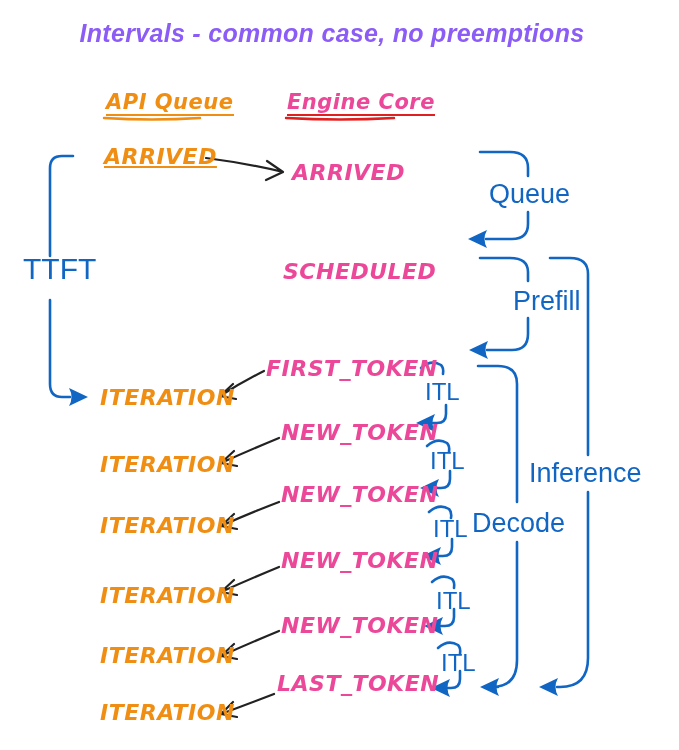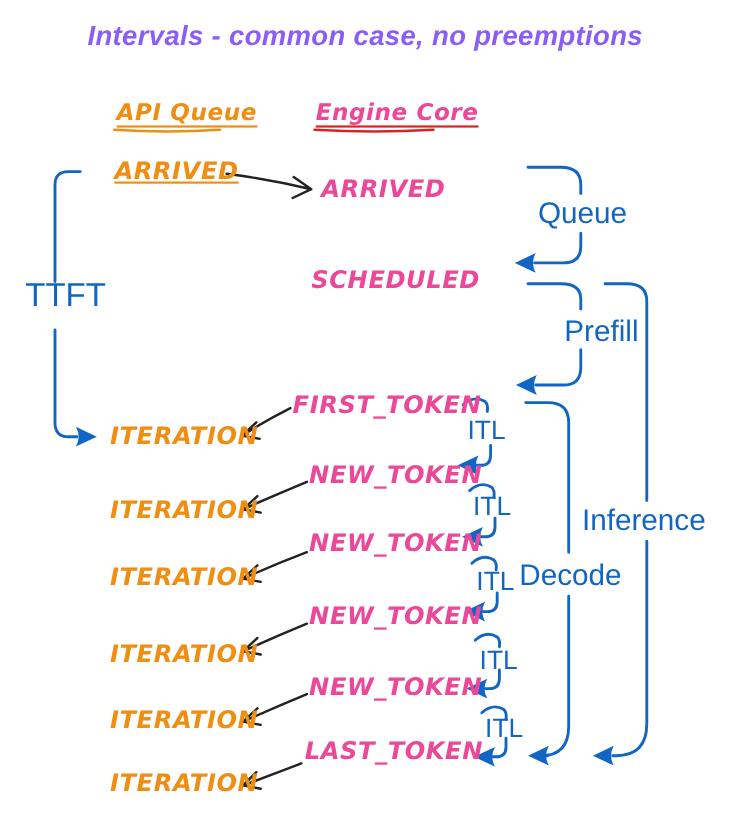--- a/index.html
+++ b/index.html
@@ -97,21 +97,21 @@
 
   <div class="lbl hand orange colhdr hdr-orange" style="left:106px;top:91px;">API Queue</div>
   <div class="lbl hand red colhdr hdr-red" style="left:287px;top:91px;">Engine Core</div>
 
   <div class="lbl hand orange" style="left:104px;top:145px;text-decoration:underline;">ARRIVED</div>
   <div class="lbl hand red" style="left:292px;top:161px;">ARRIVED</div>
 
   <div class="lbl interval ttft" style="left:23px;top:253px;">TTFT</div>
   <div class="lbl interval" style="left:489px;top:180px;">Queue</div>
 
-  <div class="lbl hand red" style="left:283px;top:244px;">SCHEDULED</div>
+  <div class="lbl hand red" style="left:283px;top:260px;">SCHEDULED</div>
   <div class="lbl interval" style="left:513px;top:287px;">Prefill</div>
 
   <div class="lbl hand red" style="left:266px;top:357px;">FIRST_TOKEN</div>
 
   <div class="lbl hand orange" style="left:100px;top:386px;">ITERATION</div>
   <div class="lbl hand orange" style="left:100px;top:453px;">ITERATION</div>
   <div class="lbl hand orange" style="left:100px;top:514px;">ITERATION</div>
   <div class="lbl hand orange" style="left:100px;top:584px;">ITERATION</div>
   <div class="lbl hand orange" style="left:100px;top:644px;">ITERATION</div>
   <div class="lbl hand orange" style="left:100px;top:701px;">ITERATION</div>

